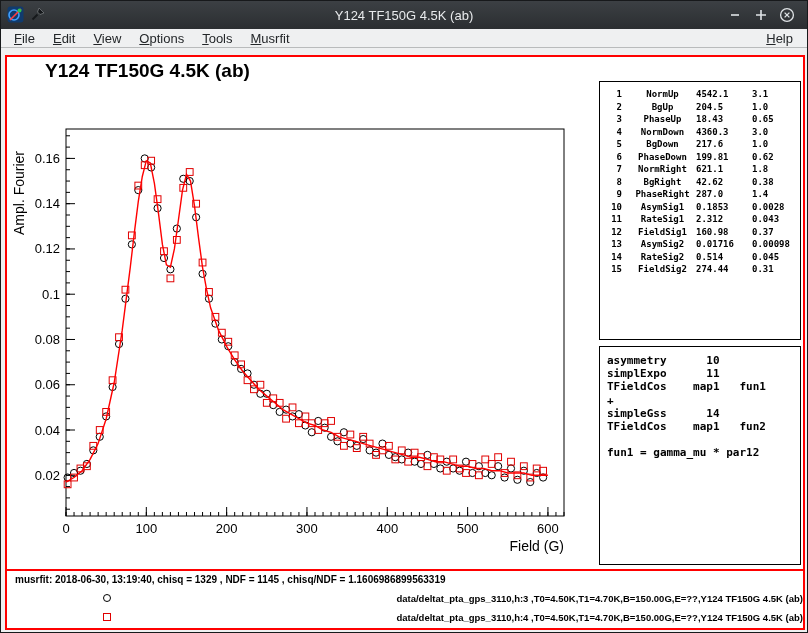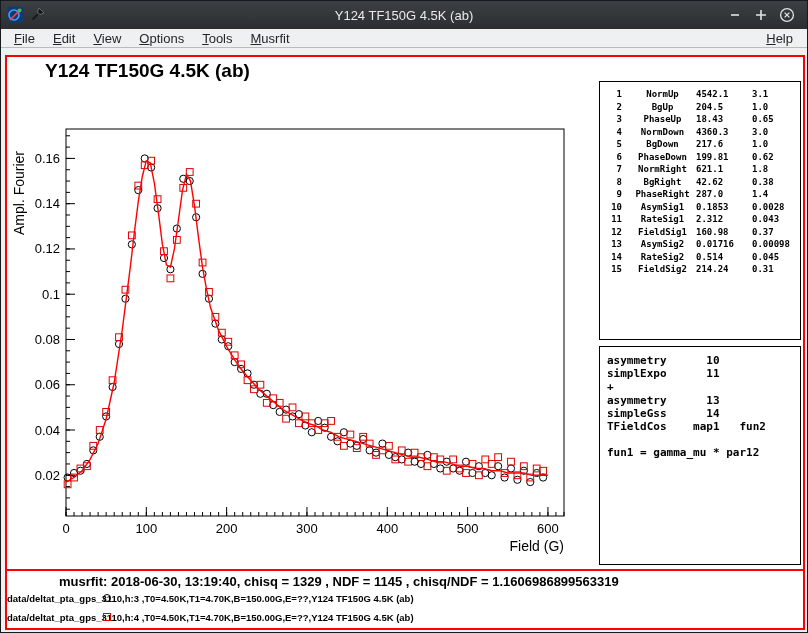--- a/index.html
+++ b/index.html
@@ -31,27 +31,27 @@
   .prow{display:flex;font:bold 9px "DejaVu Sans Mono",monospace;line-height:12.5px;white-space:pre;}
   .pnum{width:18px;text-align:right;}
   .pname{flex:1;padding-left:7px;text-align:center;}
   .pval{width:56px;}
   .perr{width:44px;}
   .theory-box{left:592px;top:289px;width:202px;height:219px;padding:7px 7px;
     font:bold 11px "DejaVu Sans Mono",monospace;line-height:13.2px;white-space:pre;}
   
   .bottom-pad{position:absolute;left:0;top:512px;width:100%;height:59px;border-top:2px solid #ff0000;
     background:#fff;box-sizing:border-box;}
-  .stats{position:absolute;left:8px;top:3px;font-size:13px;font-weight:bold;color:#000;margin-left:44px;}
+  .stats{position:absolute;left:8px;top:3px;font-size:10px;font-weight:bold;color:#000;}
   .legend{position:absolute;left:0;top:18px;width:100%;}
   .legend-row{position:relative;height:19px;}
   .lg-marker{position:absolute;left:96px;top:5px;width:8px;height:8px;box-sizing:border-box;}
   .lg-circle{border:1.4px solid #000;border-radius:50%;}
   .lg-square{border:1.4px solid #e00000;}
-  .lg-label{text-align:left;font-size:9.5px;font-weight:bold;line-height:19px;color:#000;}
+  .lg-label{text-align:right;font-size:9.5px;font-weight:bold;line-height:19px;color:#000;}
 </style>
 </head>
 <body>
 
 <div class="window">
 
   <div class="titlebar">
     <div class="tb-left">
       <span>
         <svg width="17" height="17" viewBox="0 0 17 17">
@@ -402,23 +402,23 @@
         <div class="prow"><span class="pnum">5</span><span class="pname">BgDown</span><span class="pval">217.6</span><span class="perr">1.0</span></div>
         <div class="prow"><span class="pnum">6</span><span class="pname">PhaseDown</span><span class="pval">199.81</span><span class="perr">0.62</span></div>
         <div class="prow"><span class="pnum">7</span><span class="pname">NormRight</span><span class="pval">621.1</span><span class="perr">1.8</span></div>
         <div class="prow"><span class="pnum">8</span><span class="pname">BgRight</span><span class="pval">42.62</span><span class="perr">0.38</span></div>
         <div class="prow"><span class="pnum">9</span><span class="pname">PhaseRight</span><span class="pval">287.0</span><span class="perr">1.4</span></div>
         <div class="prow"><span class="pnum">10</span><span class="pname">AsymSig1</span><span class="pval">0.1853</span><span class="perr">0.0028</span></div>
         <div class="prow"><span class="pnum">11</span><span class="pname">RateSig1</span><span class="pval">2.312</span><span class="perr">0.043</span></div>
         <div class="prow"><span class="pnum">12</span><span class="pname">FieldSig1</span><span class="pval">160.98</span><span class="perr">0.37</span></div>
         <div class="prow"><span class="pnum">13</span><span class="pname">AsymSig2</span><span class="pval">0.01716</span><span class="perr">0.00098</span></div>
         <div class="prow"><span class="pnum">14</span><span class="pname">RateSig2</span><span class="pval">0.514</span><span class="perr">0.045</span></div>
-        <div class="prow"><span class="pnum">15</span><span class="pname">FieldSig2</span><span class="pval">214.24</span><span class="perr">0.31</span></div>
+        <div class="prow"><span class="pnum">15</span><span class="pname">FieldSig2</span><span class="pval">274.44</span><span class="perr">0.31</span></div>
       </div>
-    <div class="pbox theory-box"><div>asymmetry      10</div><div>simplExpo      11</div><div>+</div><div>asymmetry      13</div><div>simpleGss      14</div><div>TFieldCos    map1   fun2</div><div>&nbsp;</div><div>fun1 = gamma_mu * par12</div></div>
+    <div class="pbox theory-box"><div>asymmetry      10</div><div>simplExpo      11</div><div>TFieldCos    map1   fun1</div><div>+</div><div>simpleGss      14</div><div>TFieldCos    map1   fun2</div><div>&nbsp;</div><div>fun1 = gamma_mu * par12</div></div>
 
     <div class="bottom-pad">
       <div class="stats">musrfit: 2018-06-30, 13:19:40, chisq = 1329 , NDF = 1145 , chisq/NDF = 1.1606986899563319</div>
       <div class="legend">
           <div class="legend-row">
             <span class="lg-marker lg-circle" style="border-color: rgb(0, 0, 0);"></span>
             <div class="lg-label">data/deltat_pta_gps_3110,h:3 ,T0=4.50K,T1=4.70K,B=150.00G,E=??,Y124 TF150G 4.5K (ab)</div>
           </div>
           <div class="legend-row">
             <span class="lg-marker lg-square" style="border-color: rgb(224, 0, 0);"></span>

